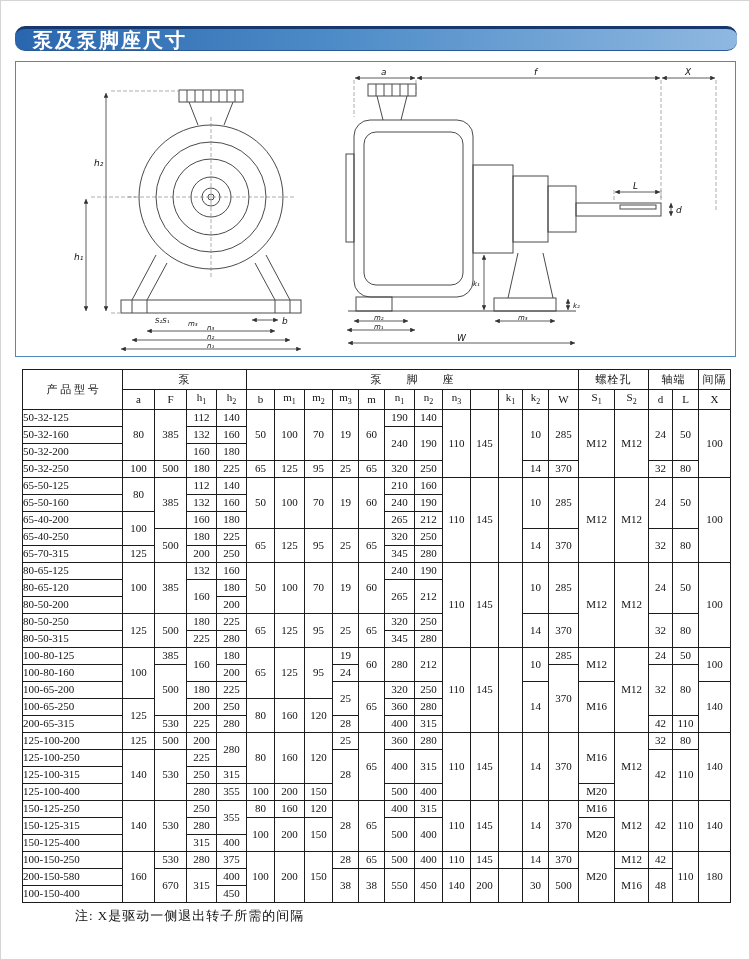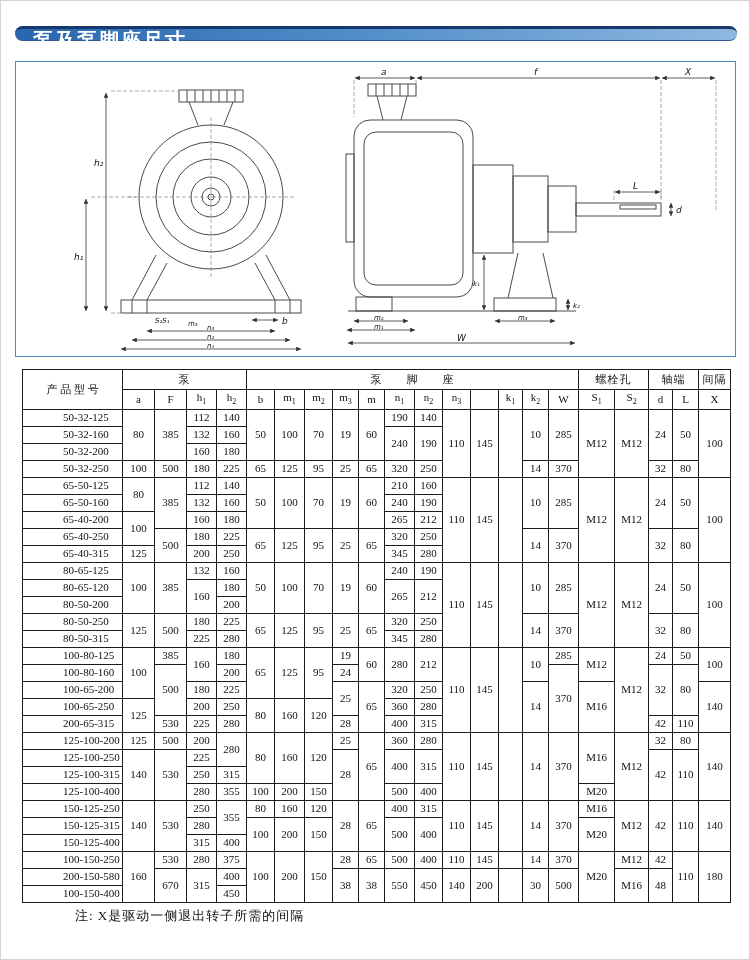--- a/index.html
+++ b/index.html
@@ -2,21 +2,21 @@
 <html><head>
 <meta charset="utf-8">
 <style>
   html,body{margin:0;padding:0;}
   body{
     width:750px;height:960px;position:relative;background:#ffffff;
     font-family:"Liberation Serif","DejaVu Serif",serif;color:#111;
     border:1px solid #d5d5d5;box-sizing:border-box;overflow:hidden;
   }
   .titlebar{
-    position:absolute;left:14px;top:25px;width:722px;height:15px;
+    position:absolute;left:14px;top:25px;width:722px;height:25px;
     background:linear-gradient(90deg,#2a66ae 0%,#4e8cc8 45%,#8fb8e0 100%);
     border-top:3px solid #16386e;border-bottom:1px solid #2a5a96;
     box-sizing:border-box;color:#ffffff;font-weight:bold;font-size:20px;
     line-height:23px;padding-left:18px;letter-spacing:2px;
     font-family:"Liberation Sans","DejaVu Sans",sans-serif;
     border-radius:10px;
   }
   .diagram-box{
     position:absolute;left:14px;top:60px;width:721px;height:296px;
     border:1px solid #4d8ac0;box-sizing:border-box;background:#fff;
@@ -28,21 +28,21 @@
   .lbl{font-family:"DejaVu Sans",sans-serif;font-size:9px;fill:#111;font-style:italic;}
   .lbl-s{font-family:"DejaVu Sans",sans-serif;font-size:7px;fill:#111;font-style:italic;}
   .table-wrap{position:absolute;left:21px;top:368px;}
   table{border-collapse:collapse;table-layout:fixed;width:708px;font-size:11px;}
   th,td{
     border:1px solid #1c1c1c;text-align:center;vertical-align:middle;
     padding:0;overflow:hidden;font-weight:normal;line-height:1.05;
   }
   thead tr{height:20px;}
   tbody tr{height:17px;}
-  td.model{text-align:left;padding-left:40px;}
+  td.model{text-align:left;}
   th sub,td sub{font-size:8px;}
   th.grp{letter-spacing:1px;}
   .note{
     position:absolute;left:30px;top:906px;font-size:13px;color:#111;
     letter-spacing:1px;
     margin-left:44px;
   }
 </style>
 </head>
 <body>
@@ -320,21 +320,21 @@
           <td rowspan="2">25</td>
           <td rowspan="2">65</td>
           <td>320</td>
           <td>250</td>
           <td rowspan="2">14</td>
           <td rowspan="2">370</td>
           <td rowspan="2">32</td>
           <td rowspan="2">80</td>
         </tr>
         <tr>
-          <td class="model">65-40-315</td>
+          <td class="model">65-70-315</td>
           <td>125</td>
           <td>200</td>
           <td>250</td>
           <td>345</td>
           <td>280</td>
         </tr>
         <tr>
           <td class="model">80-65-125</td>
           <td rowspan="3">100</td>
           <td rowspan="3">385</td>

